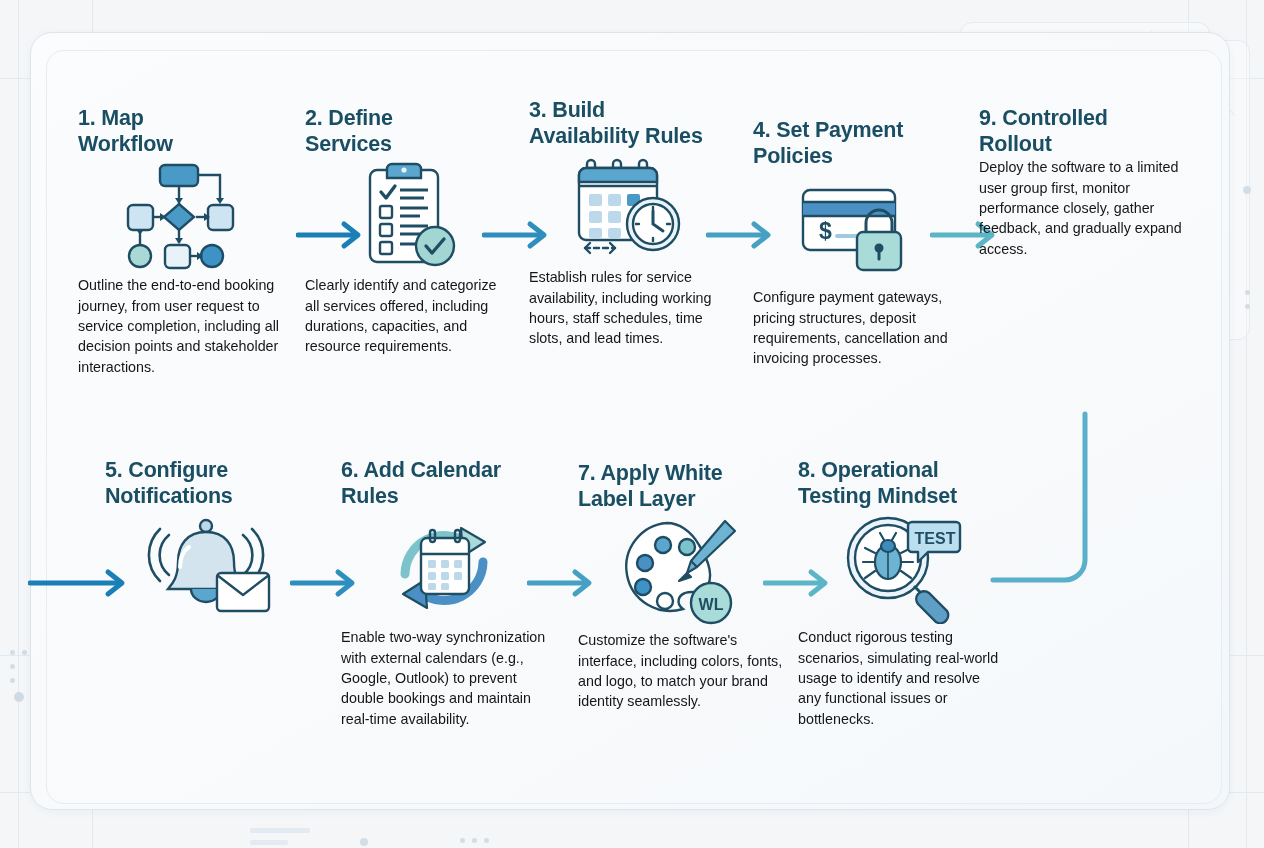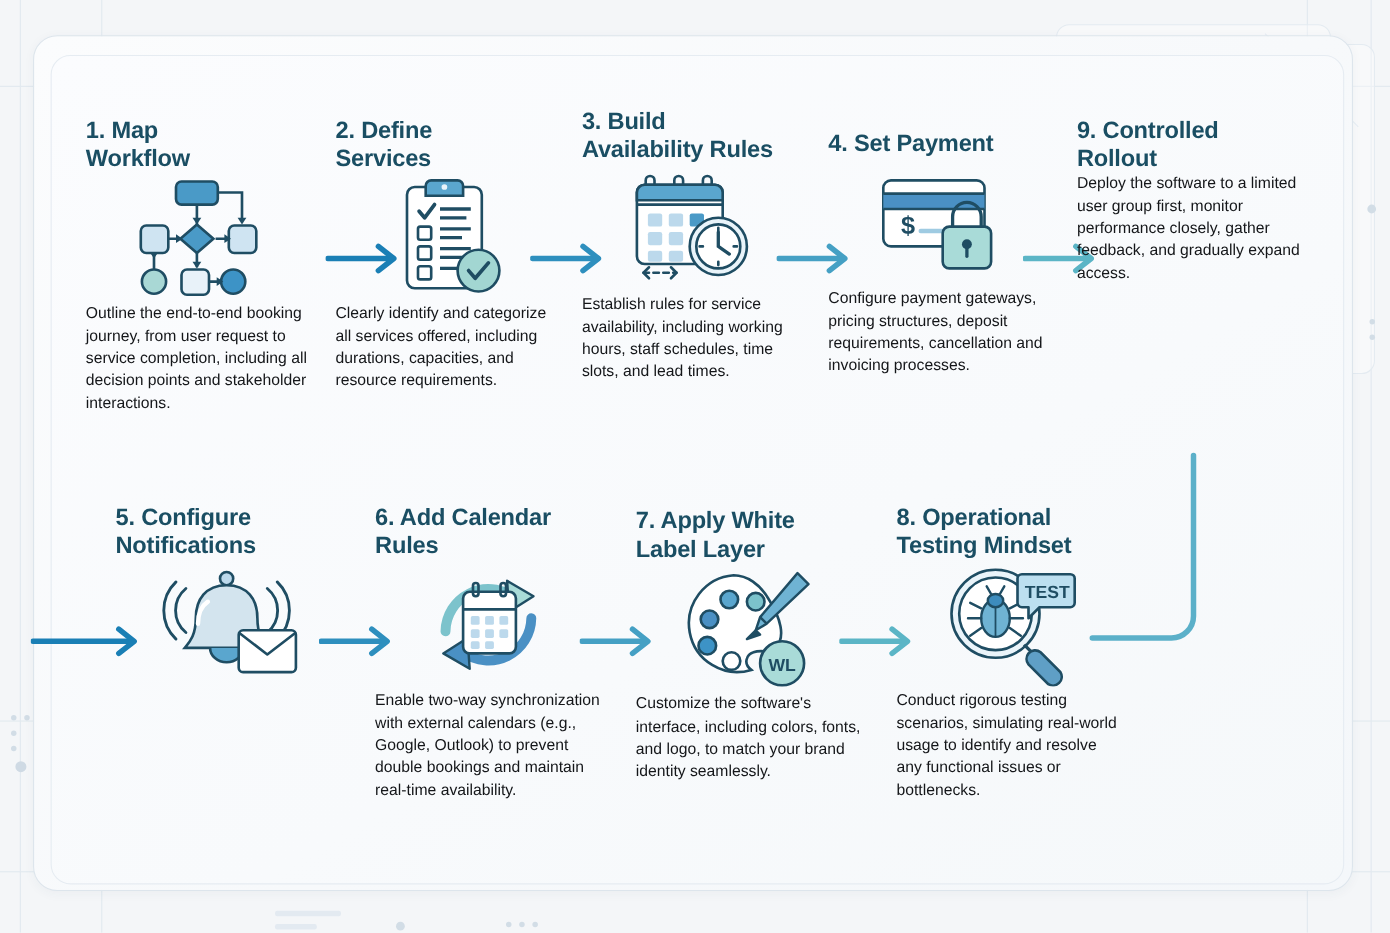--- a/index.html
+++ b/index.html
@@ -267,20 +267,21 @@
         <g stroke="#45a0c4" stroke-width="5" fill="none" stroke-linecap="round">
           <path d="M2 17 H56"></path>
           <path d="M48 6 L62 17 L48 28" stroke-linejoin="round"></path>
         </g>
       </svg>
   </div>
 
   <div class="step" style="left:753px;top:117px;">
     <div class="step-title">
       <div>4. Set Payment</div>
+      <div>Policies</div>
     </div>
     <div class="step-icon">
       <svg width="118" height="104" viewBox="0 0 118 104">
         <g fill="none" stroke="#1f4d63" stroke-width="2.4">
           <rect x="6" y="14" width="92" height="60" rx="7" fill="#ffffff"></rect>
           <rect x="6" y="26" width="92" height="14" fill="#4a90c4" stroke="none"></rect>
           <path d="M6 26 h92 M6 40 h92"></path>
           <text x="22" y="63" font-family="Liberation Sans, sans-serif" font-size="23" font-weight="bold" fill="#1f4d63" stroke="none">$</text>
           <path d="M40 60 h20" stroke="#9fcbe2" stroke-width="4" stroke-linecap="round"></path>
           <rect x="60" y="56" width="44" height="38" rx="6" fill="#a9dbd8"></rect>
@@ -433,21 +434,21 @@
 
   <div class="arrow" style="left:763px;top:566px;">
     <svg width="72" height="34" viewBox="0 0 72 34">
         <g stroke="#5bb5c6" stroke-width="5" fill="none" stroke-linecap="round">
           <path d="M2 17 H56"></path>
           <path d="M48 6 L62 17 L48 28" stroke-linejoin="round"></path>
         </g>
       </svg>
   </div>
 
-  <div class="step" style="left:815px;top:457px;width:208px;">
+  <div class="step" style="left:798px;top:457px;width:208px;">
     <div class="step-title">
       <div>8. Operational</div>
       <div>Testing Mindset</div>
     </div>
     <div class="step-icon">
       <svg width="124" height="112" viewBox="0 0 124 112">
         <g fill="none" stroke="#1f4d63" stroke-width="2.4">
           <circle cx="48" cy="46" r="40" fill="#eaf4fa"></circle>
           <circle cx="48" cy="46" r="33" fill="#ffffff"></circle>
           <path d="M74 74 L96 96" stroke-width="3"></path>

